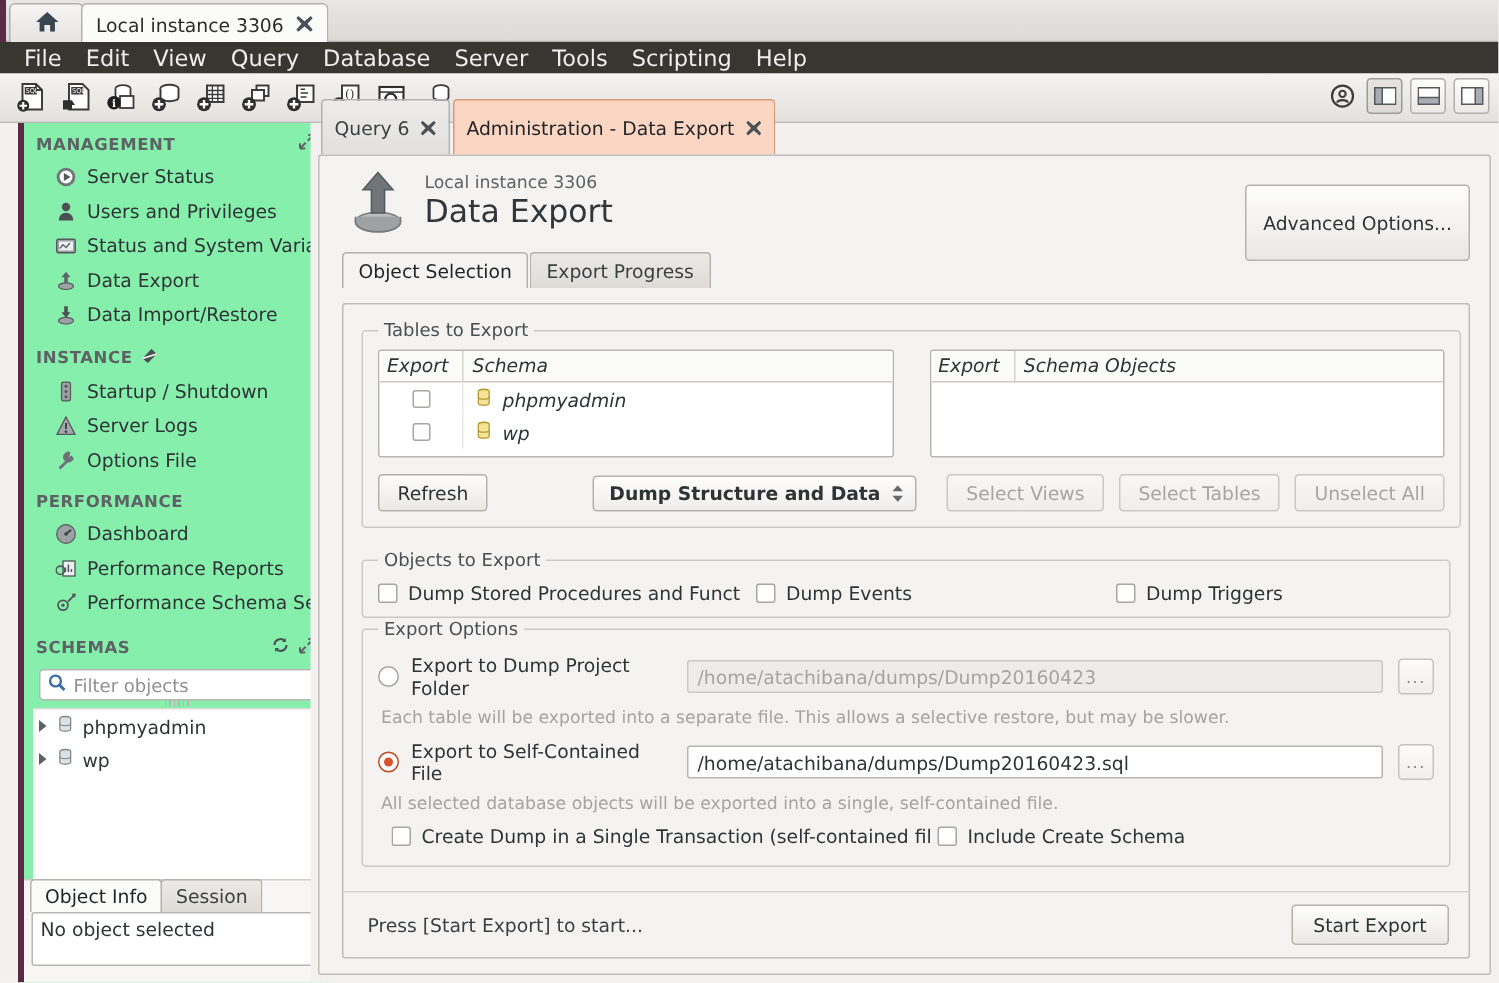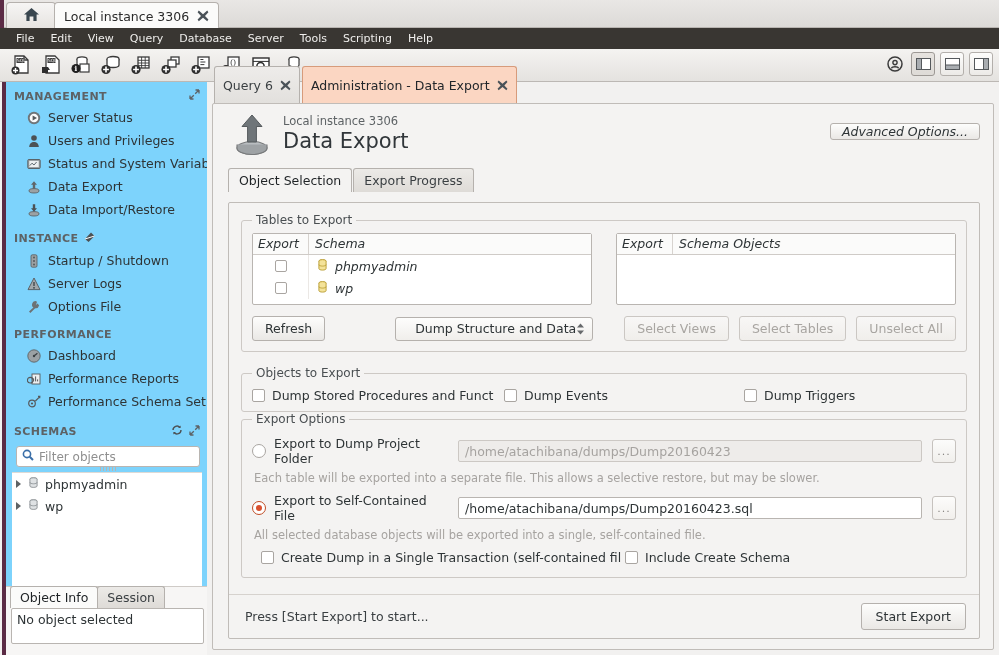--- a/index.html
+++ b/index.html
@@ -39,21 +39,21 @@
     font-size:12.5px; color:#2b2b2b;
   }
   .xglyph{ font-size:12px; color:#4c5055; font-weight:bold; letter-spacing:-1px;}
   .xglyph svg{display:block;}
 
   
   .menubar{
     position:absolute; left:0; top:28px; width:999px; height:21px;
     background:#393632; color:#e8e6e3;
     display:flex; align-items:center; padding-left:8px; box-sizing:border-box;
-    font-size:11px;
+    font-size:15px;
   }
   .menubar .mi{ padding:2px 8px; color:#efeeec; white-space:nowrap; }
 
   
   .toolbar{
     position:absolute; left:0; top:49px; width:999px; height:33px;
     background:linear-gradient(#f4f3f1,#e4e2df);
     border-bottom:1px solid #bcb8b4; box-sizing:border-box;
     display:flex; align-items:center;
   }
@@ -62,22 +62,22 @@
   .tb-right{ position:absolute; right:6px; top:3px; display:flex; align-items:center; gap:5px;}
   .panel-btn{
     width:22px;height:22px;border:1px solid #b3afab;border-radius:3px;
     background:linear-gradient(#fdfdfc,#eceae7);
     display:flex;align-items:center;justify-content:center;
   }
   .panel-btn.active{ background:linear-gradient(#e6e3df,#dedbd7); border-color:#9d9995; }
 
   
   .sidebar{
-    position:absolute; left:2px; top:82px; width:207px; height:573px;
-    background:#7dd3fc; border-right:1px solid #c9c5c1; box-sizing:border-box;
+    position:absolute; left:12px; top:82px; width:207px; height:573px;
+    background:#86efac; border-right:1px solid #c9c5c1; box-sizing:border-box;
     overflow:hidden;
   }
   .sidebar:before{content:"";position:absolute;left:0;top:0;width:4px;height:100%;background:#5b2b45;}
   .side-scroll{position:absolute;left:4px;top:0;right:0;bottom:0;overflow:hidden;}
   .sec-head{
     display:flex;align-items:center;justify-content:space-between;
     padding:7px 8px 3px 8px;
     font-size:11px;font-weight:bold;color:#5d6265;letter-spacing:.4px;
   }
   .sec-head .sh-icons{display:flex;gap:6px;align-items:center;}
@@ -132,23 +132,23 @@
   .content-card{
     position:absolute; left:5px; top:21px; right:5px; bottom:5px;
     background:#f4f3f2; border:1px solid #c0bcb8; border-radius:2px;
   }
   .hdr{ position:relative; height:56px; padding:10px 0 0 14px;}
   .hdr .titles{ position:absolute; left:70px; top:10px;}
   .hdr .sub{ font-size:11.5px; color:#5d6265; }
   .hdr .big{ font-size:21px; color:#31363a; margin-top:1px; font-weight:normal;}
   .adv-btn{
     position:absolute; right:13px; top:19px;
-    padding:0 11px; font-size:12.5px;
+    padding:17px 11px; font-size:12.5px;
     border:1px solid #b5b1ad; border-radius:3px;
-    background:linear-gradient(#fdfdfc,#eae8e5); color:#2e3436;font-style:italic;
+    background:linear-gradient(#fdfdfc,#eae8e5); color:#2e3436;
   }
   .inner-tabs{ display:flex; align-items:flex-end; padding-left:15px; height:22px; }
   .itab{
     padding:4px 10px; font-size:12.5px; border:1px solid #b5b1ad; border-bottom:none;
     border-radius:3px 3px 0 0; background:linear-gradient(#eceae7,#dedbd7); color:#3a3f42;
     margin-right:1px; box-sizing:border-box;
   }
   .itab.sel{ background:#f4f3f2; color:#1f2326; }
   .panel{
     position:absolute; left:15px; right:13px; top:98px; bottom:10px;
@@ -170,24 +170,24 @@
              border-right:1px solid #ebe8e5; height:22px; box-sizing:border-box;}
   .lrow .c2{ flex:1; display:flex; align-items:center; gap:6px; padding-left:7px;}
 
   .ctrlrow{ display:flex; align-items:center; margin-top:11px; gap:10px; }
   .btn{
     padding:4px 12px; font-size:12.5px; border:1px solid #b5b1ad; border-radius:3px;
     background:linear-gradient(#fdfdfc,#eae8e5); color:#2e3436; white-space:nowrap;
   }
   .btn.dis{ color:#a8a5a1; background:linear-gradient(#f8f7f6,#f0eeeb); border-color:#cbc7c3;}
   .selectish{
-    width:198px; height:24px; box-sizing:border-box;
+    width:216px; height:24px; box-sizing:border-box;
     border:1px solid #b5b1ad; border-radius:3px; background:linear-gradient(#fdfdfc,#f0eeeb);
-    display:flex; align-items:center; justify-content:flex-end;
-    padding:0 7px 0 10px; font-size:12.5px;
+    display:flex; align-items:center; justify-content:space-between;
+    padding:0 7px 0 10px; font-size:12.5px;font-weight:bold;
   }
   .spin{ display:flex; flex-direction:column; gap:2px; }
 
   .chk{ width:13px;height:13px;border:1px solid #a9a5a1;background:#fff;border-radius:2px;
         display:inline-block; box-sizing:border-box; flex:0 0 13px;}
   .chk.sm{ width:12px;height:12px;flex:0 0 12px;}
   .radio{ width:14px;height:14px;border:1px solid #a9a5a1;background:#fff;border-radius:50%;
           display:inline-block; box-sizing:border-box; flex:0 0 14px; position:relative;}
   .radio.on{ border-color:#c04c25; }
   .radio.on:after{ content:""; position:absolute; left:3px; top:3px; width:6px;height:6px;

